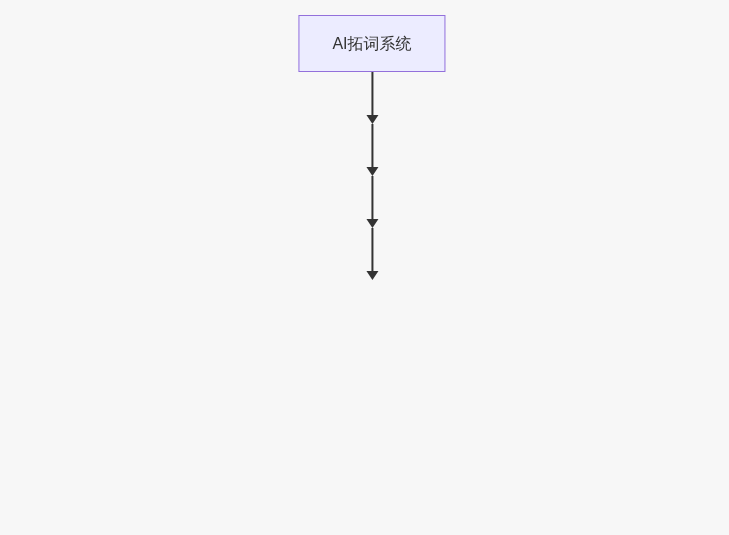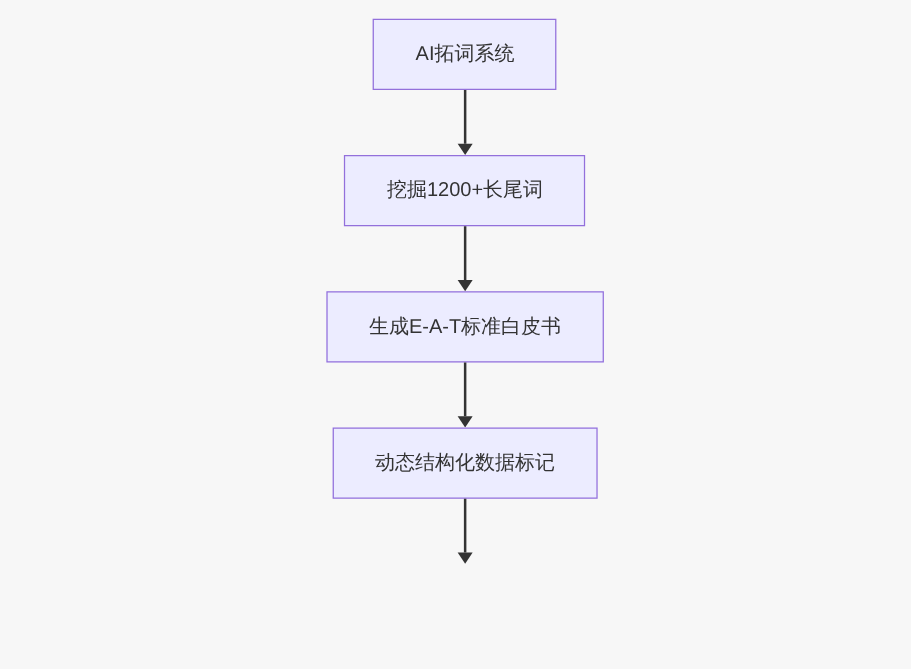--- a/index.html
+++ b/index.html
@@ -69,41 +69,32 @@
 
     <div class="flow-node">
       <span>AI拓词系统</span>
     </div>
 
     <div class="flow-arrow">
       <div class="shaft"></div>
       <div class="head"></div>
     </div>
 
-    <div class="flow-node">
-      <span>挖掘1200+长尾词</span>
-    </div>
 
     <div class="flow-arrow">
       <div class="shaft"></div>
       <div class="head"></div>
     </div>
 
-    <div class="flow-node">
-      <span>生成E-A-T标准白皮书</span>
-    </div>
 
     <div class="flow-arrow">
       <div class="shaft"></div>
       <div class="head"></div>
     </div>
 
-    <div class="flow-node">
-      <span>动态结构化数据标记</span>
-    </div>
 
     <div class="flow-arrow">
       <div class="shaft"></div>
       <div class="head"></div>
     </div>
 
 
   </div>
 </div>
 

